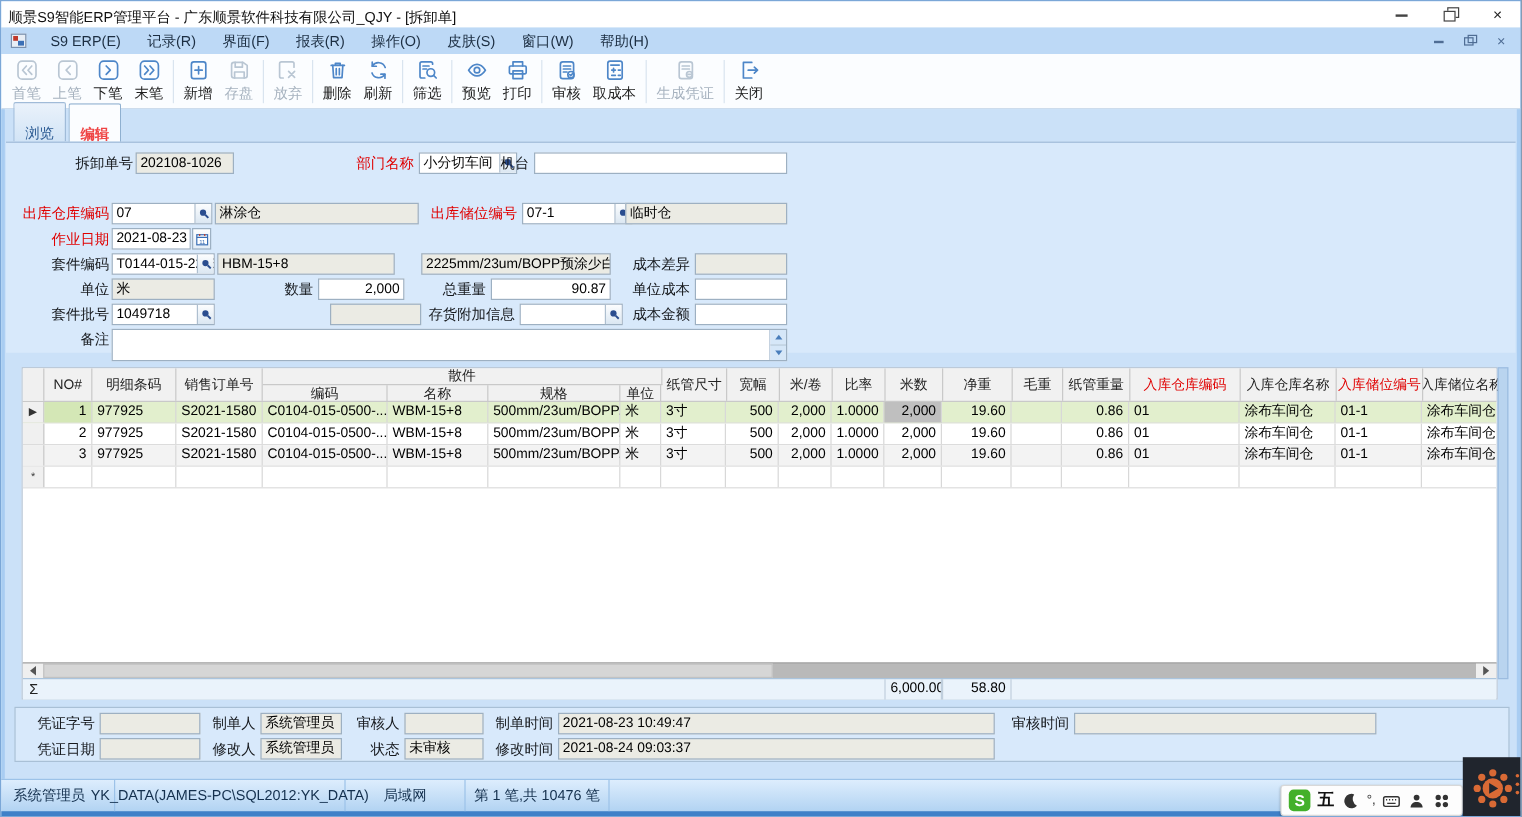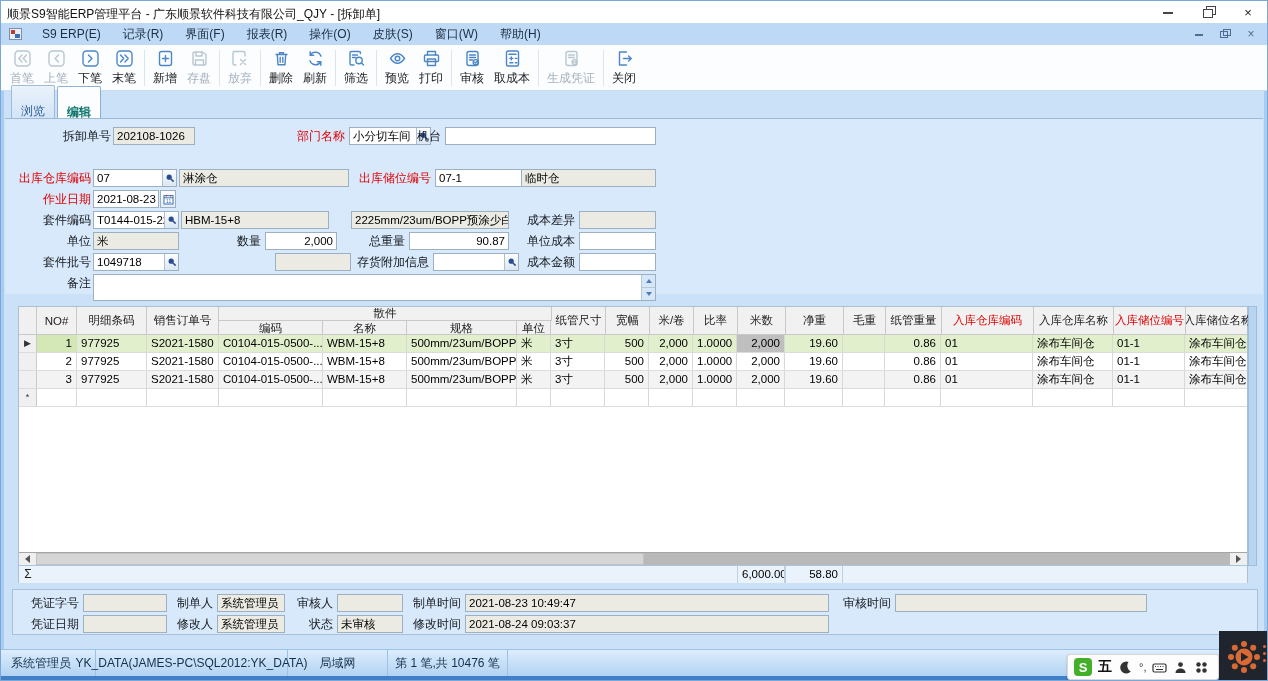--- a/index.html
+++ b/index.html
@@ -38,21 +38,21 @@
   .tbtn.disabled svg{stroke:#b9c6d3;}
   .tbtn.disabled .tlab{color:#a6b2bf;}
   .tsep{width:1px;height:36px;background:#d9e4ef;margin:0 3px;}
   
   .content{position:absolute;left:0;top:90px;right:0;bottom:31px;background:#cbe1f8;
            border-left:3px solid #a9cdf2;border-right:3px solid #a9cdf2;}
   
   .tabstrip{position:absolute;left:7px;top:7px;right:4px;height:20px;display:flex;align-items:flex-end;}
   .tab{height:19px;line-height:18px;padding:16px 9px;border:1px solid #a0bbd8;border-bottom:none;
        background:linear-gradient(#eaf2fb,#d2e4f6);color:#2d5c94;margin-right:2px;border-radius:2px 2px 0 0;cursor:default;}
-  .tab.active{background:#fbfdff;color:#0f766e;font-weight:bold;height:20px;margin-bottom:-1px;border-color:#8fb0d0;}
+  .tab.active{background:#fbfdff;color:#ef4444;font-weight:bold;height:20px;margin-bottom:-1px;border-color:#8fb0d0;}
   
   .panel{position:absolute;left:1px;top:27px;right:1px;height:176px;background:#d8e9fb;border-top:1px solid #9db9d6;}
   .lbl{position:absolute;height:18px;line-height:18px;text-align:right;color:#16191d;white-space:nowrap;}
   .lbl.red{color:#e00000;}
   .fld{position:absolute;height:18px;border:1px solid #9db0c2;background:#fff;line-height:16px;
        padding:0 3px;overflow:hidden;white-space:nowrap;font-size:11.5px;color:#000;}
   .fld.ro{background:#ebebe4;}
   .fld.num{text-align:right;}
   .fld.haslkp{padding-right:16px;}
   .lkp{position:absolute;right:0;top:0;bottom:0;width:14px;background:linear-gradient(#fcfdfe,#dbe7f2);
@@ -333,21 +333,21 @@
       <span class="lbl red" style="left:2px;top:50px;width:84px;">出库仓库编码</span>
       <div class="fld haslkp" style="left:88px;top:50px;width:84px;"><span>07</span>
         <span class="lkp">
             <svg viewBox="0 0 10 10">
               <circle cx="4.2" cy="4.2" r="2.6" fill="#2a4d8f"></circle>
               <path d="M6 6l2.6 2.6" stroke="#2a4d8f" stroke-width="1.6"></path>
             </svg>
           </span></div>
       <div class="fld ro" style="left:174px;top:50px;width:170px;">淋涂仓</div>
       <span class="lbl red" style="left:348px;top:50px;width:78px;">出库储位编号</span>
-      <div class="fld haslkp" style="left:430px;top:50px;width:106px;"><span>07-1</span>
+      <div class="fld haslkp" style="left:430px;top:50px;width:92px;"><span>07-1</span>
         <span class="lkp">
             <svg viewBox="0 0 10 10">
               <circle cx="4.2" cy="4.2" r="2.6" fill="#2a4d8f"></circle>
               <path d="M6 6l2.6 2.6" stroke="#2a4d8f" stroke-width="1.6"></path>
             </svg>
           </span></div>
       <div class="fld ro" style="left:516px;top:50px;width:135px;">临时仓</div>
 
       <span class="lbl red" style="left:30px;top:71px;width:56px;">作业日期</span>
       <div class="fld" style="left:88px;top:71px;width:66px;">2021-08-23</div>

